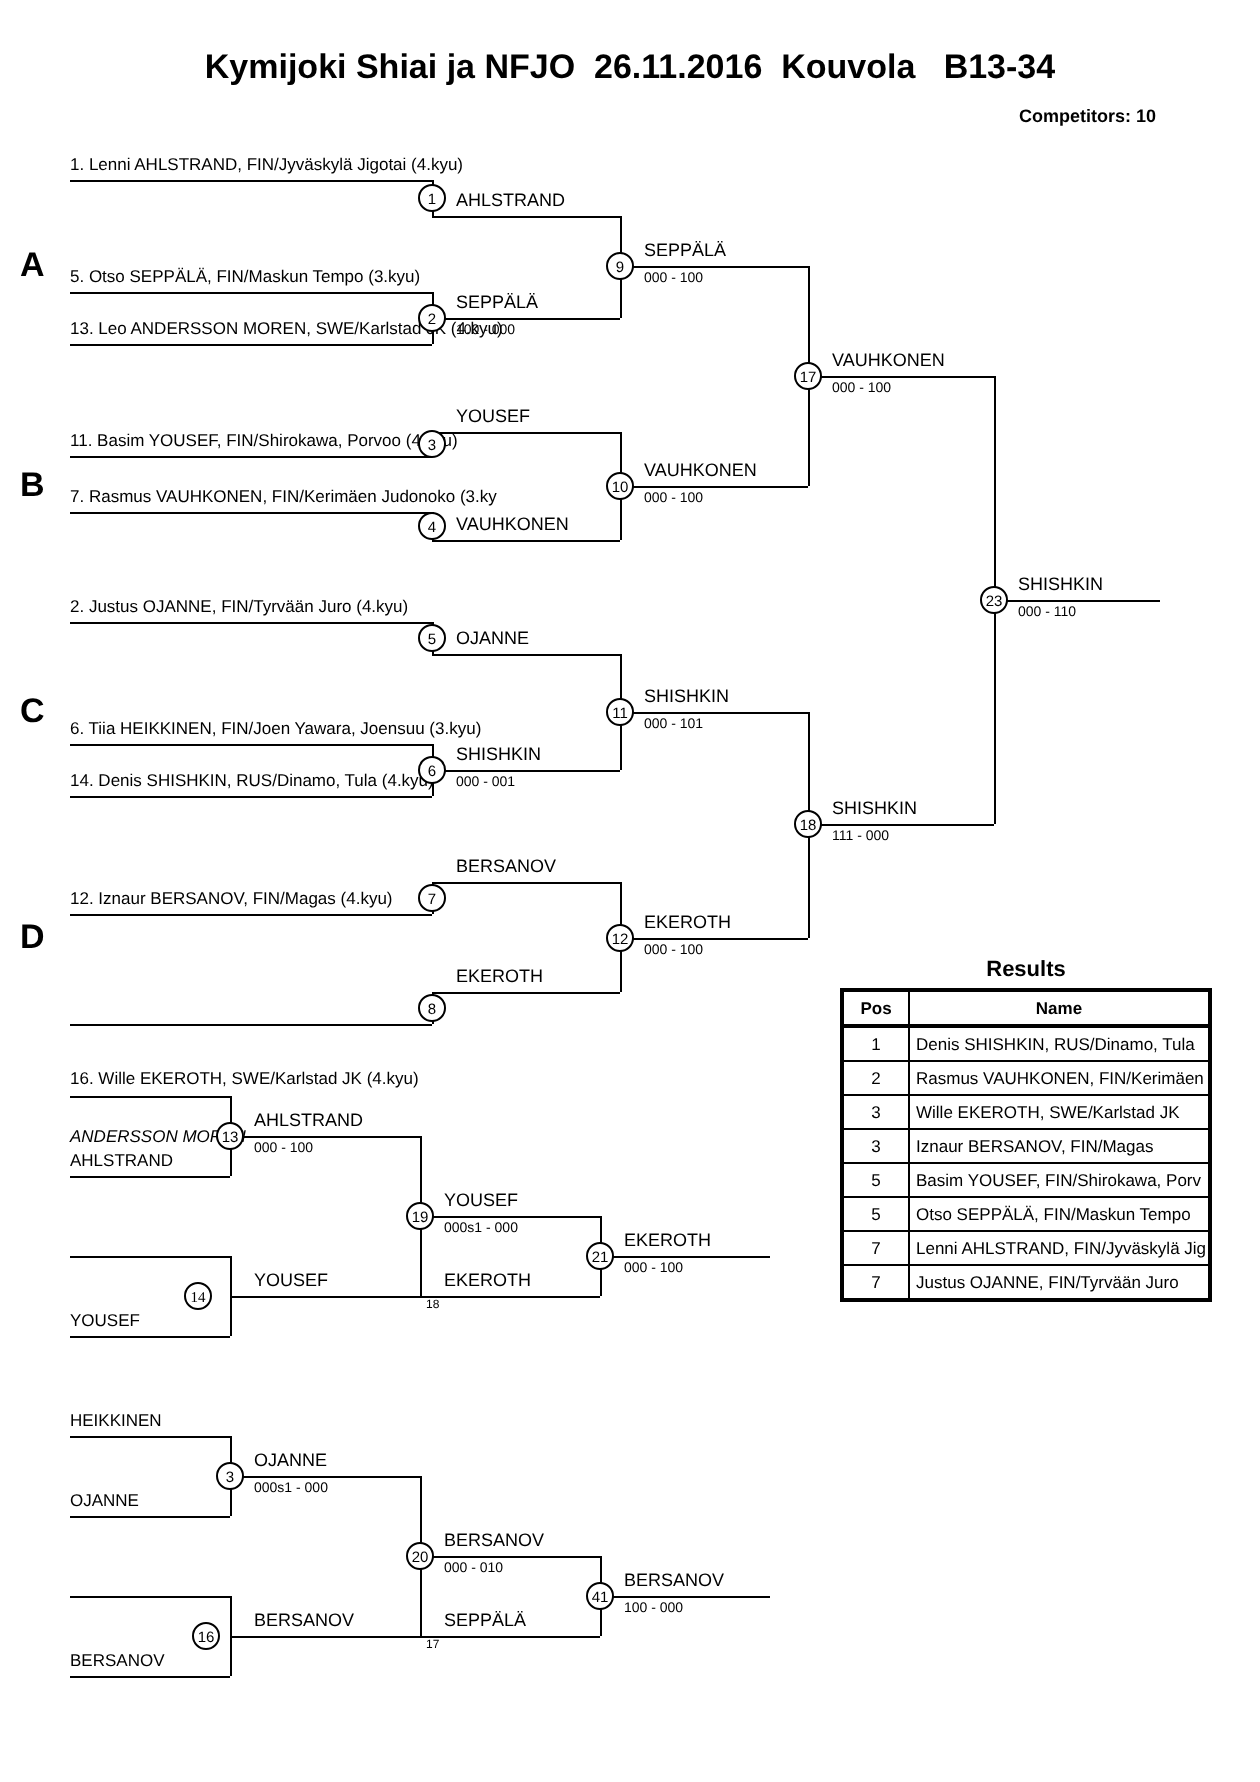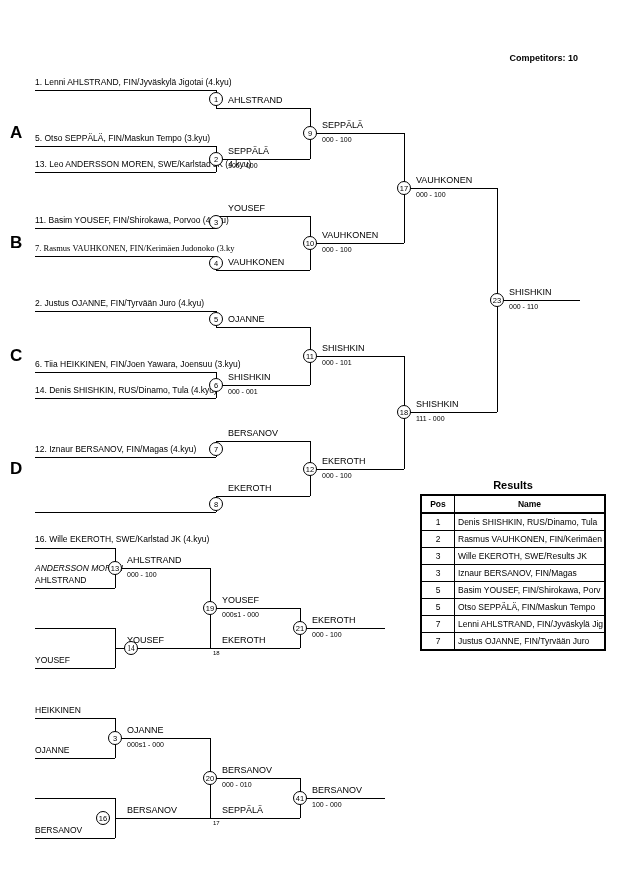--- a/index.html
+++ b/index.html
@@ -26,20 +26,21 @@
     table-layout:fixed;font-size:8.5px;border:2px solid #000;background:#fff;}
   .results-table th,.results-table td{border:1px solid #000;padding:3px 3px;}
   .results-table thead th{border-bottom:2px solid #000;font-weight:bold;text-align:center;}
   .pos-col{width:26px;text-align:center;}
   .name-col{text-align:left;white-space:nowrap;overflow:hidden;}
 </style>
 </head>
 <body>
 
 <div id="stage">
+  <div class="page-title">Kymijoki Shiai ja NFJO  26.11.2016  Kouvola   B13-34</div>
   <div class="competitors">Competitors: 10</div>
 
   <div class="results-title">Results</div>
   <table class="results-table">
     <thead>
       <tr>
         <th class="pos-col">Pos</th>
         <th class="name-col">Name</th>
       </tr>
     </thead>
@@ -47,21 +48,21 @@
         <tr>
           <td class="pos-col">1</td>
           <td class="name-col">Denis SHISHKIN, RUS/Dinamo, Tula</td>
         </tr>
         <tr>
           <td class="pos-col">2</td>
           <td class="name-col">Rasmus VAUHKONEN, FIN/Kerimäen</td>
         </tr>
         <tr>
           <td class="pos-col">3</td>
-          <td class="name-col">Wille EKEROTH, SWE/Results JK</td>
+          <td class="name-col">Wille EKEROTH, SWE/Karlstad JK</td>
         </tr>
         <tr>
           <td class="pos-col">3</td>
           <td class="name-col">Iznaur BERSANOV, FIN/Magas</td>
         </tr>
         <tr>
           <td class="pos-col">5</td>
           <td class="name-col">Basim YOUSEF, FIN/Shirokawa, Porv</td>
         </tr>
         <tr>
@@ -153,36 +154,36 @@
     <div class="circle" style="left: 209px; top: 442px;">7</div>
     <div class="circle" style="left: 209px; top: 497px;">8</div>
     <div class="circle" style="left: 303px; top: 126px;">9</div>
     <div class="circle" style="left: 303px; top: 236px;">10</div>
     <div class="circle" style="left: 303px; top: 349px;">11</div>
     <div class="circle" style="left: 303px; top: 462px;">12</div>
     <div class="circle" style="left: 397px; top: 181px;">17</div>
     <div class="circle" style="left: 397px; top: 405px;">18</div>
     <div class="circle" style="left: 490px; top: 293px;">23</div>
     <div class="circle" style="left: 108px; top: 561px;">13</div>
-    <div class="circle" style="left: 124px; top: 641px; font-family: Liberation Serif, serif;">14</div>
+    <div class="circle" style="left: 92px; top: 641px; font-family: Liberation Serif, serif;">14</div>
     <div class="circle" style="left: 203px; top: 601px;">19</div>
     <div class="circle" style="left: 293px; top: 621px;">21</div>
     <div class="circle" style="left: 108px; top: 731px;">3</div>
     <div class="circle" style="left: 96px; top: 811px;">16</div>
     <div class="circle" style="left: 203px; top: 771px;">20</div>
     <div class="circle" style="left: 293px; top: 791px;">41</div>
     <div class="txt section" style="left: 10px; top: 123px;">A</div>
     <div class="txt section" style="left: 10px; top: 233px;">B</div>
     <div class="txt section" style="left: 10px; top: 346px;">C</div>
     <div class="txt section" style="left: 10px; top: 459px;">D</div>
     <div class="txt entrant" style="left: 35px; top: 78px;">1. Lenni AHLSTRAND, FIN/Jyväskylä Jigotai (4.kyu)</div>
     <div class="txt entrant" style="left: 35px; top: 134px;">5. Otso SEPPÄLÄ, FIN/Maskun Tempo (3.kyu)</div>
     <div class="txt entrant" style="left: 35px; top: 160px;">13. Leo ANDERSSON MOREN, SWE/Karlstad JK (4.kyu)</div>
     <div class="txt entrant" style="left: 35px; top: 216px;">11. Basim YOUSEF, FIN/Shirokawa, Porvoo (4.kyu)</div>
-    <div class="txt entrant" style="left: 35px; top: 244px; font-family: Liberation Serif, serif;">7. Rasmus VAUHKONEN, FIN/Kerimäen Judonoko (3.ky</div>
+    <div class="txt entrant" style="left: 35px; top: 244px;">7. Rasmus VAUHKONEN, FIN/Kerimäen Judonoko (3.ky</div>
     <div class="txt entrant" style="left: 35px; top: 299px;">2. Justus OJANNE, FIN/Tyrvään Juro (4.kyu)</div>
     <div class="txt entrant" style="left: 35px; top: 360px;">6. Tiia HEIKKINEN, FIN/Joen Yawara, Joensuu (3.kyu)</div>
     <div class="txt entrant" style="left: 35px; top: 386px;">14. Denis SHISHKIN, RUS/Dinamo, Tula (4.kyu)</div>
     <div class="txt entrant" style="left: 35px; top: 445px;">12. Iznaur BERSANOV, FIN/Magas (4.kyu)</div>
     <div class="txt entrant" style="left: 35px; top: 500px; margin-top: 35px;">16. Wille EKEROTH, SWE/Karlstad JK (4.kyu)</div>
     <div class="txt winner" style="left: 228px; top: 95px;">AHLSTRAND</div>
     <div class="txt winner" style="left: 228px; top: 146px;">SEPPÄLÄ</div>
     <div class="txt score" style="left: 228px; top: 162px;">100 - 000</div>
     <div class="txt winner" style="left: 228px; top: 203px;">YOUSEF</div>
     <div class="txt winner" style="left: 228px; top: 257px;">VAUHKONEN</div>

